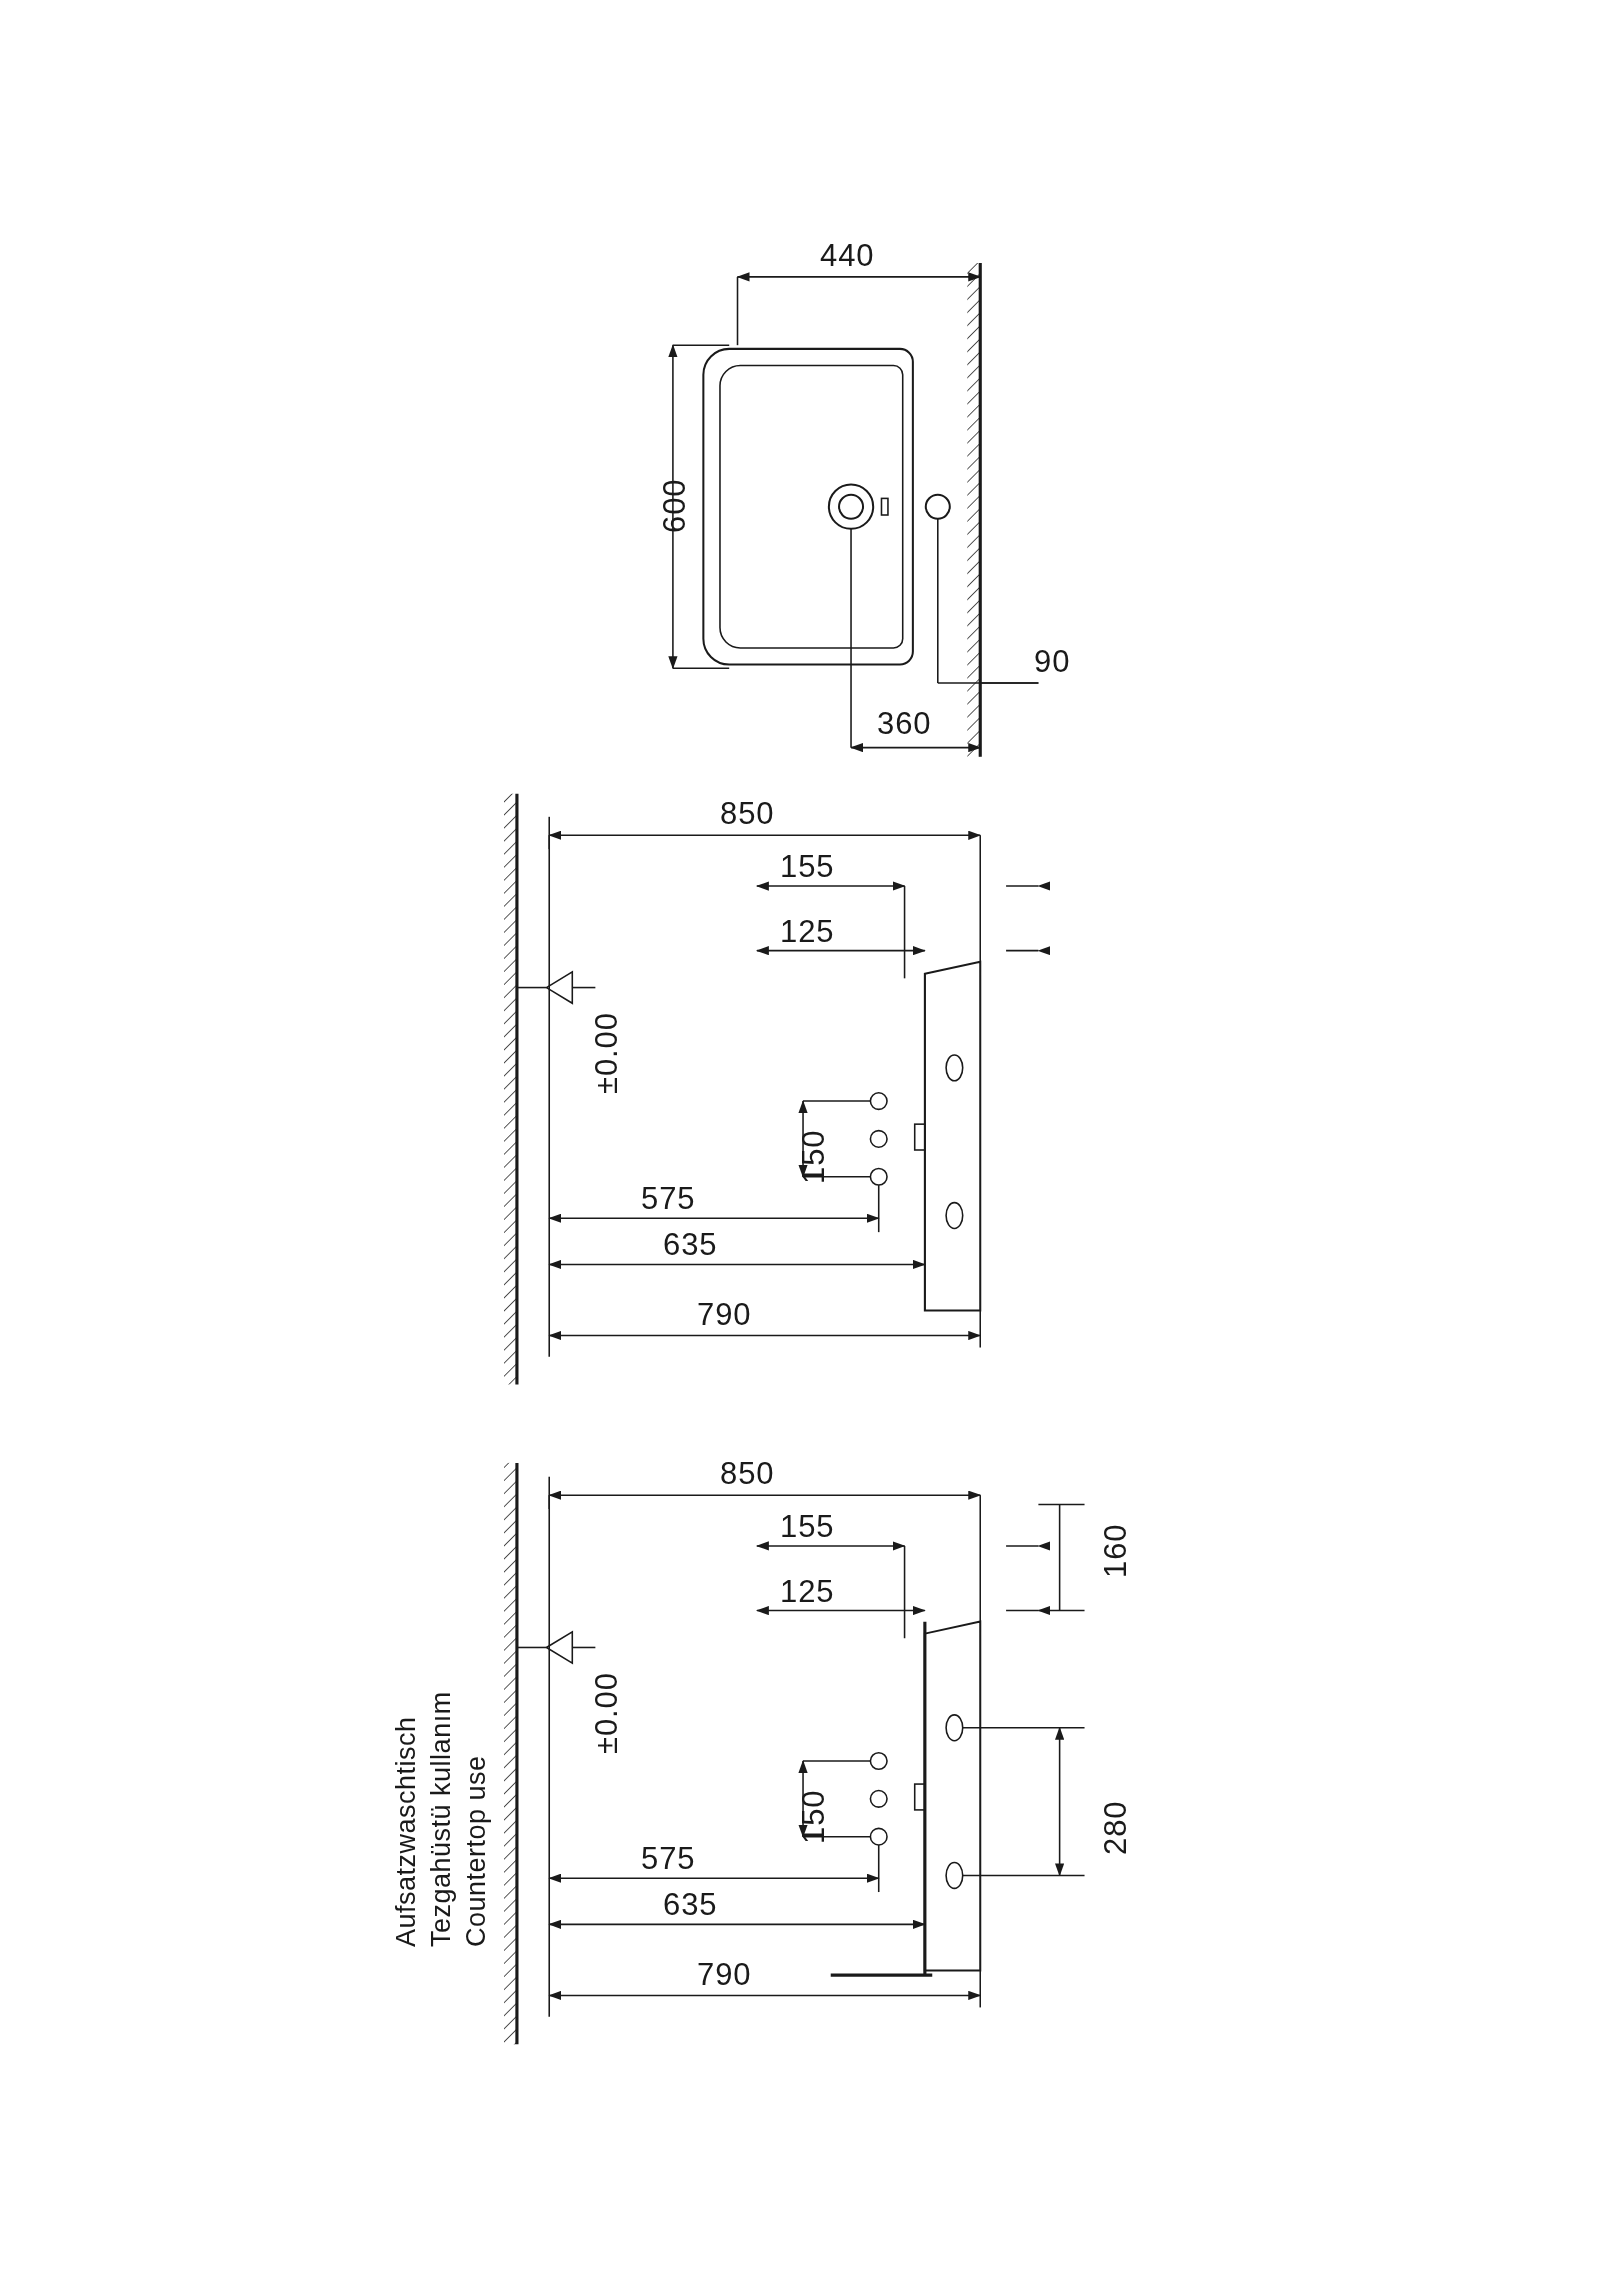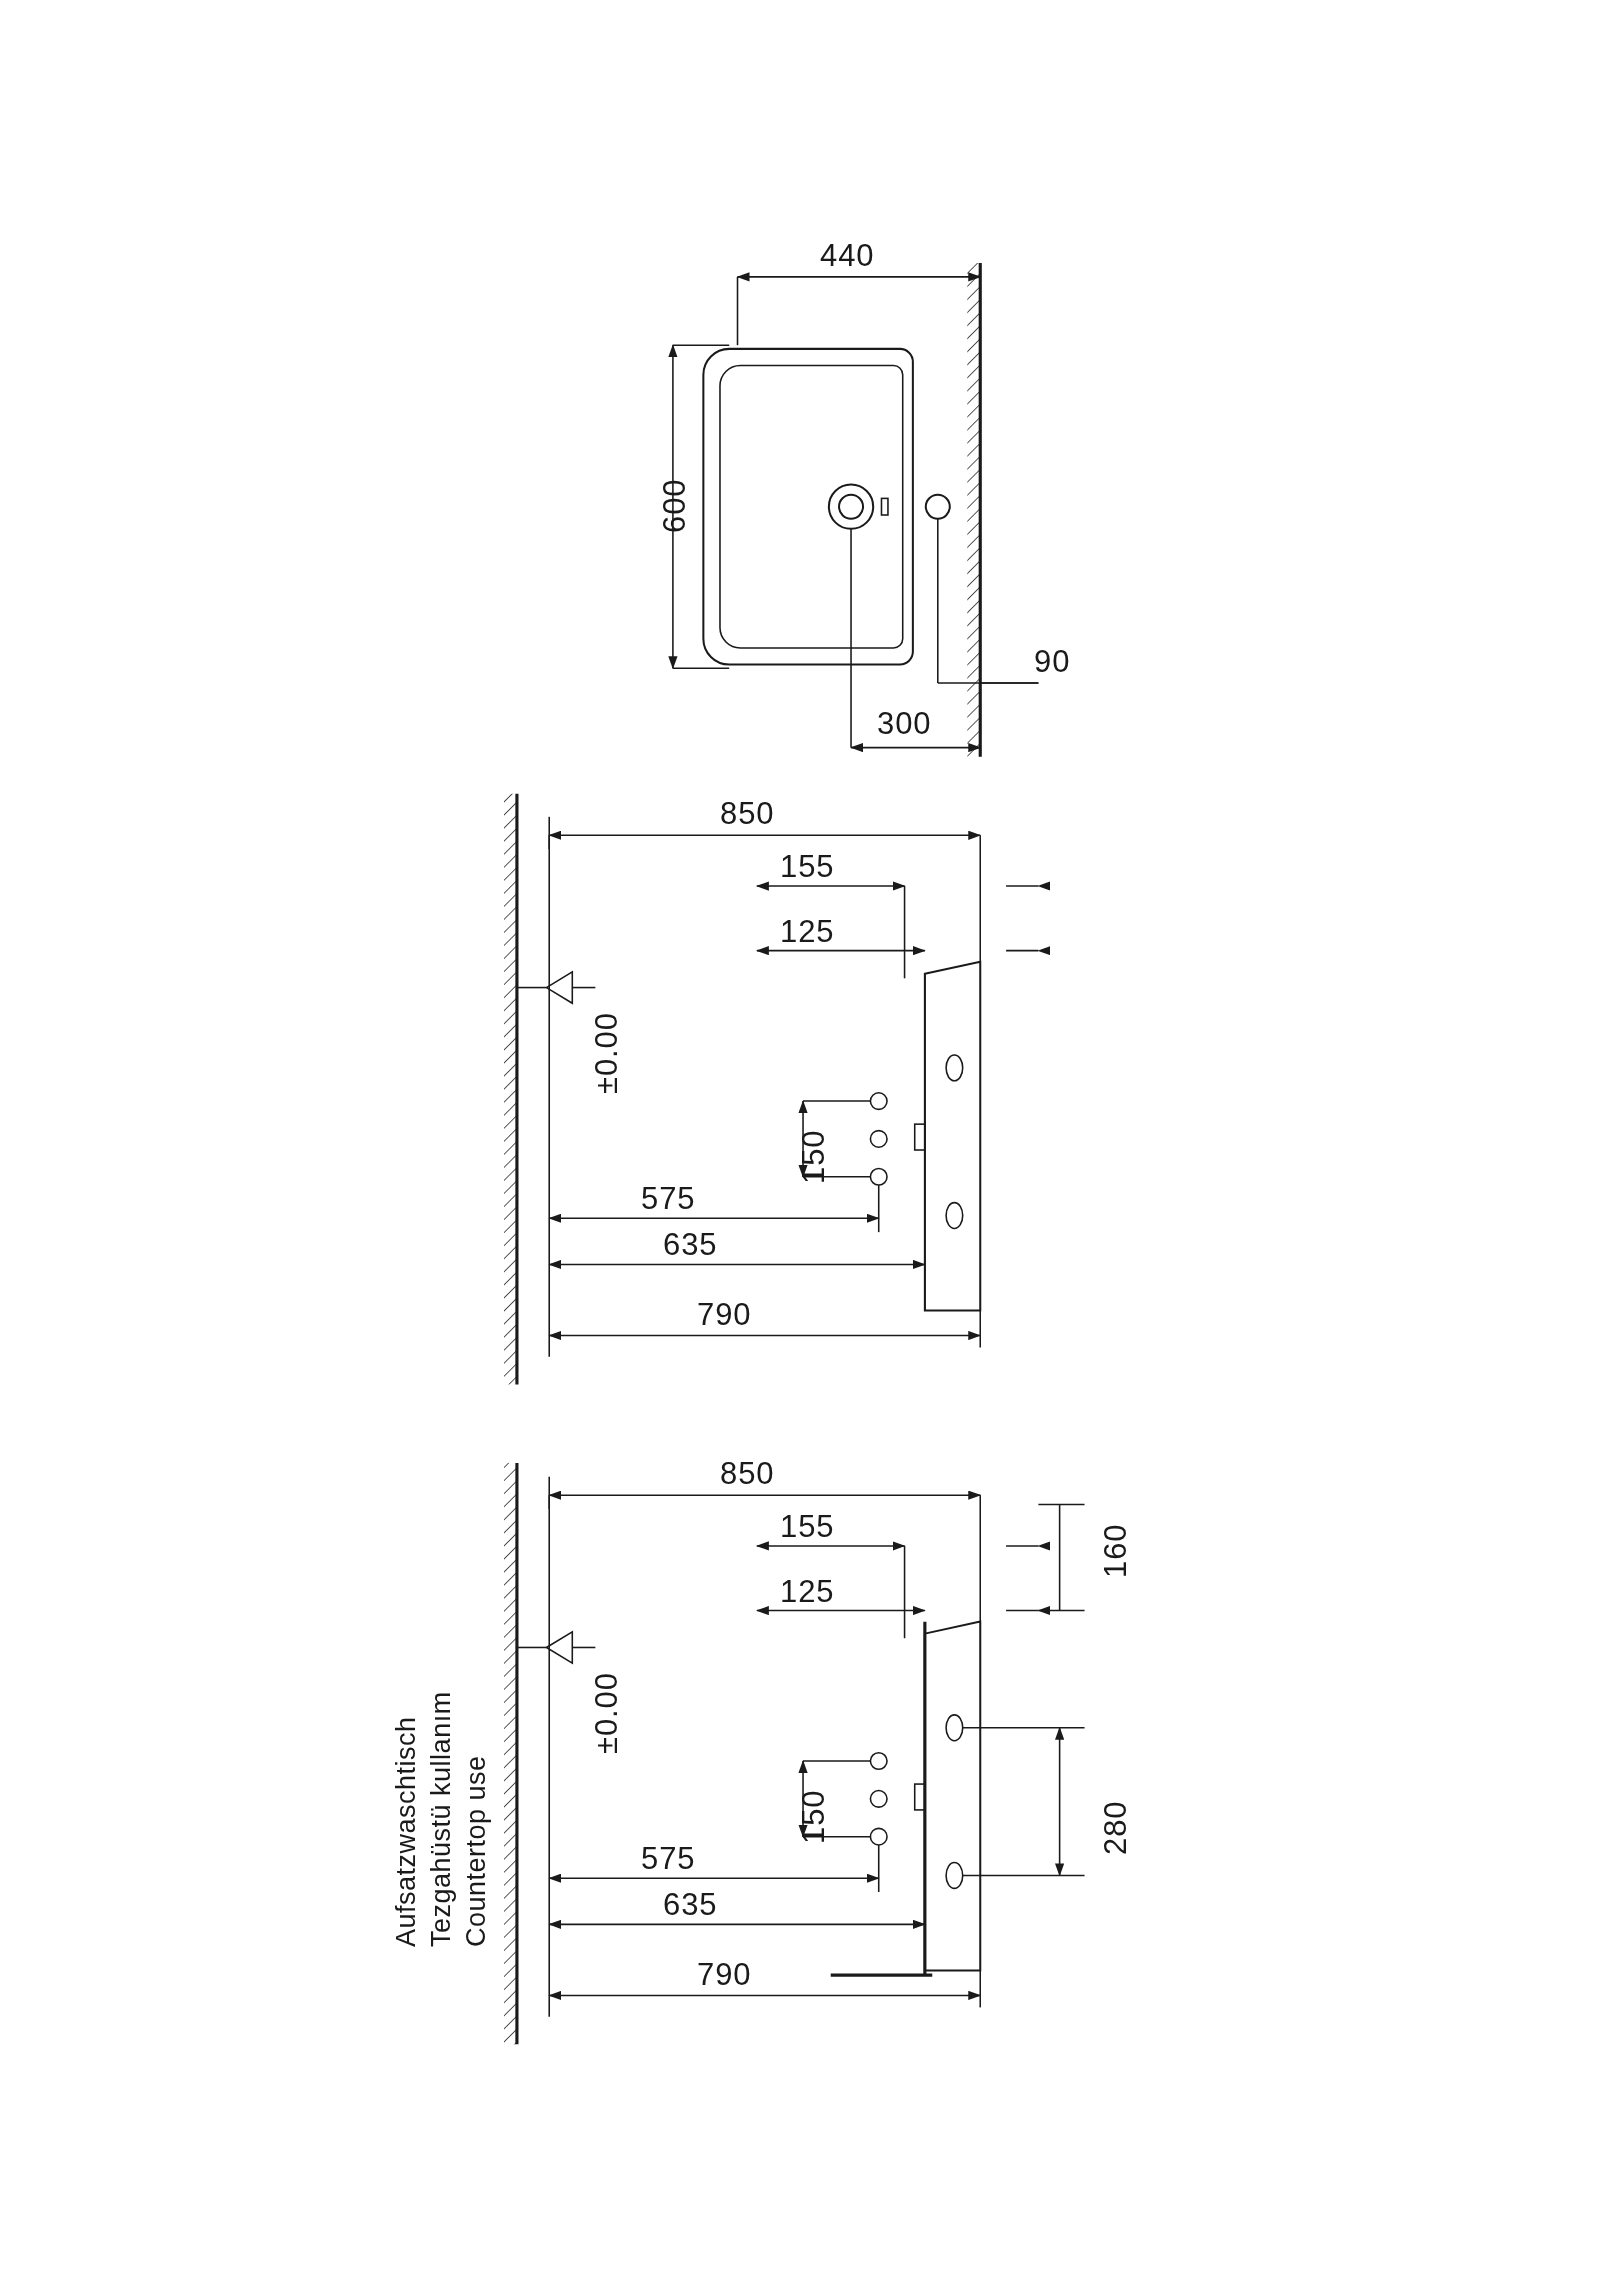--- a/index.html
+++ b/index.html
@@ -241,21 +241,21 @@
     <g>
       <line class="ln-thin" x1="595" y1="2162" x2="1062" y2="2162" marker-start="url(#ahs)" marker-end="url(#ah)"></line>
       <line class="ln-thin" x1="1062" y1="2135" x2="1062" y2="2175"></line>
       <line class="ln-thin" x1="595" y1="1620" x2="595" y2="2185"></line>
       <line class="ln-thick" x1="900" y1="2140" x2="1010" y2="2140"></line>
     </g>
   </svg>
 
   <div class="lbl" style="left:820px; top:238px;">440</div>
   <div class="lbl vert" style="left:657px; top:533px;">600</div>
-  <div class="lbl" style="left:877px; top:706px;">300</div>
+  <div class="lbl" style="left:877px; top:706px;">360</div>
   <div class="lbl" style="left:1034px; top:644px;">90</div>
 
   <div class="lbl" style="left:720px; top:796px;">850</div>
   <div class="lbl" style="left:780px; top:849px;">155</div>
   <div class="lbl" style="left:780px; top:914px;">125</div>
   <div class="lbl vert" style="left:796px; top:1184px;">150</div>
   <div class="lbl" style="left:641px; top:1181px;">575</div>
   <div class="lbl" style="left:663px; top:1227px;">635</div>
   <div class="lbl" style="left:697px; top:1297px;">790</div>
   <div class="lbl vert" style="left:589px; top:1094px;">±0.00</div>

